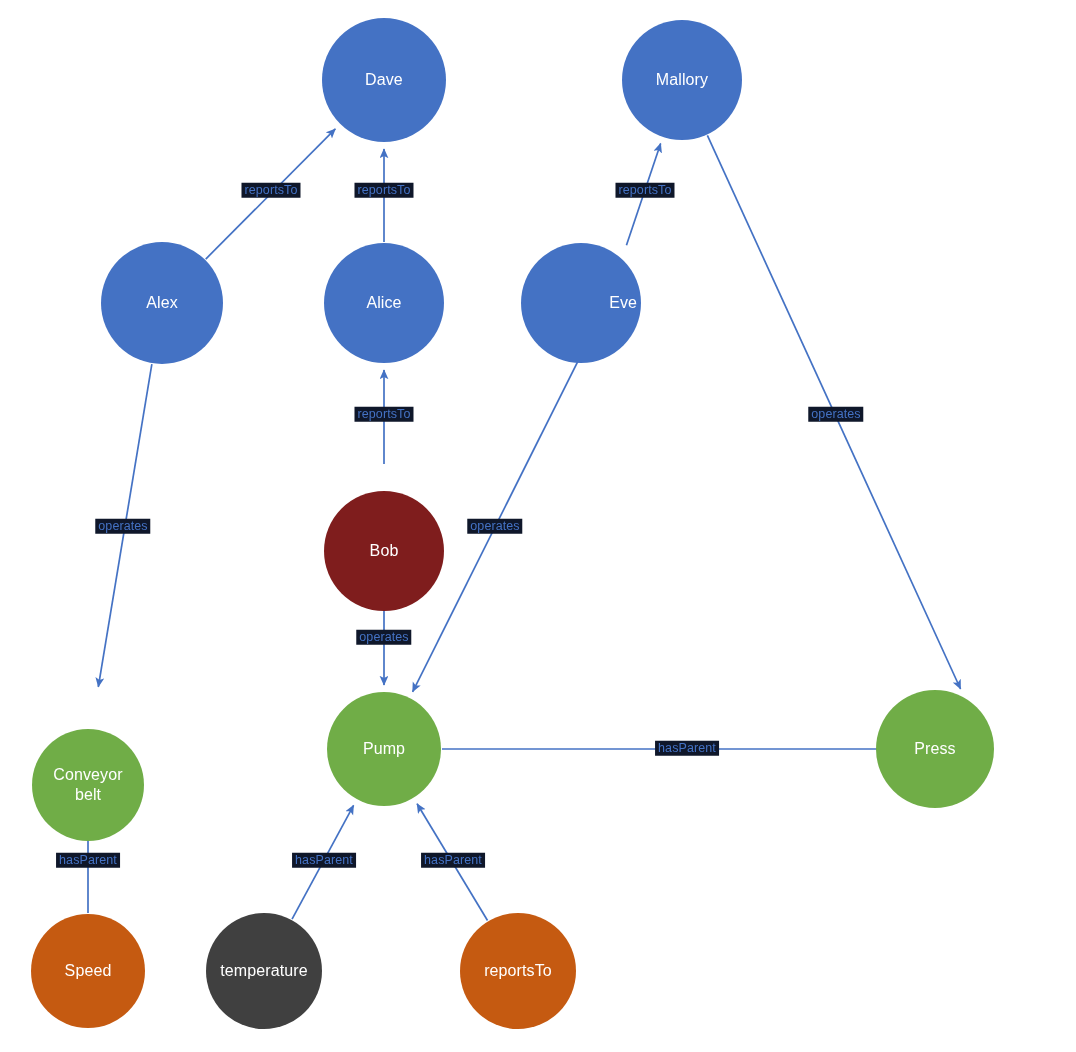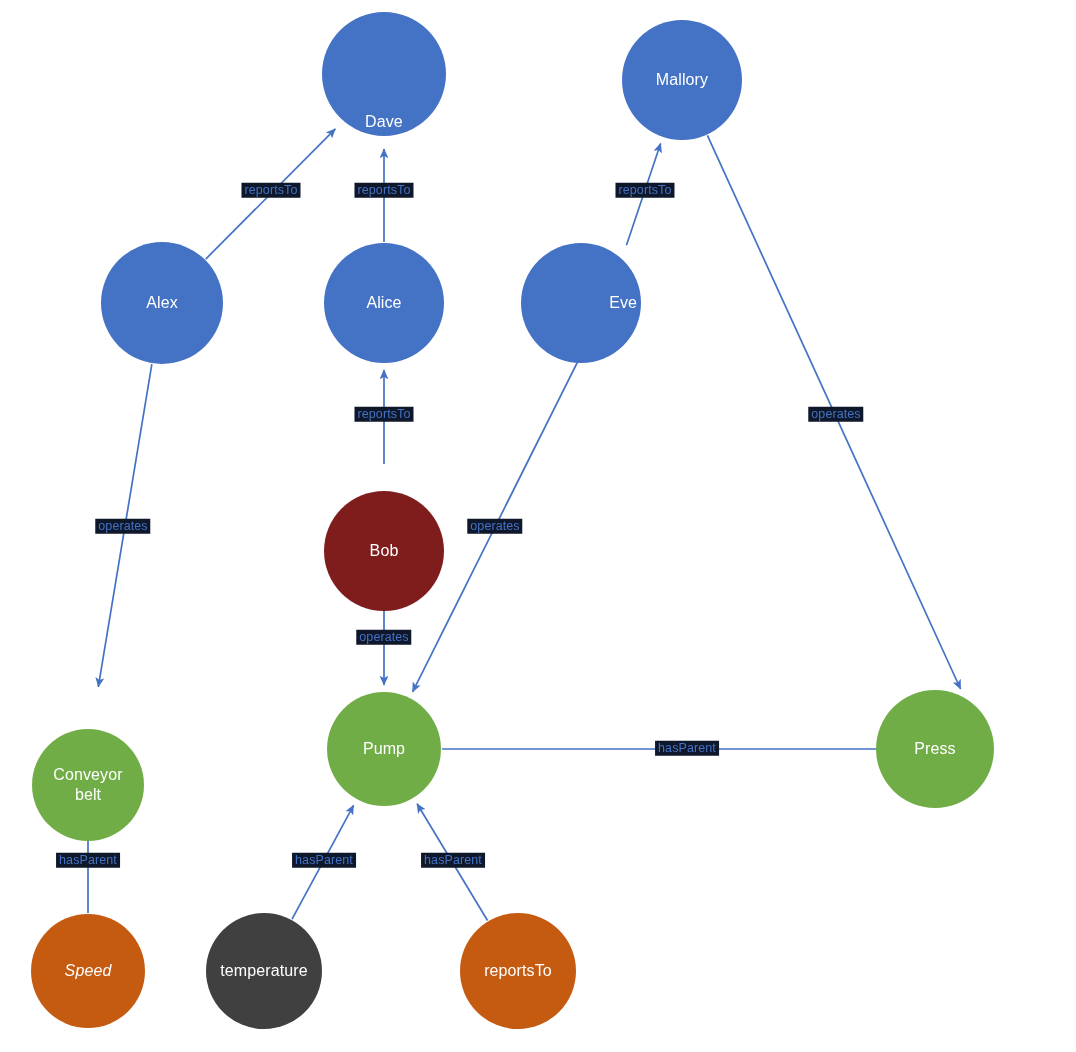--- a/index.html
+++ b/index.html
@@ -78,21 +78,21 @@
         <line x1="579.7199706745025" y1="357.56005865099485" x2="412.62167011199733" y2="691.7566597760053" stroke="#4472C4" stroke-width="1.7" marker-end="url(#arrowhead)"></line>
         <line x1="707.3731023445092" y1="135.47256689044653" x2="960.547135168236" y2="688.9805013972218" stroke="#4472C4" stroke-width="1.7" marker-end="url(#arrowhead)"></line>
         <line x1="88" y1="913" x2="88" y2="812" stroke="#4472C4" stroke-width="1.7" marker-end="url(#arrowhead)"></line>
         <line x1="292.05550502756296" y1="919.0973156990085" x2="353.56690980060966" y2="805.3012168688721" stroke="#4472C4" stroke-width="1.7" marker-end="url(#arrowhead)"></line>
         <line x1="487.5110156325717" y1="920.4883990330666" x2="417.0727966019561" y2="803.7922451166736" stroke="#4472C4" stroke-width="1.7" marker-end="url(#arrowhead)"></line>
         <line x1="442" y1="749" x2="922" y2="749" stroke="#4472C4" stroke-width="1.7" marker-end="url(#arrowhead)"></line>
       </g>
   </svg>
 
   <div id="node-layer">
-      <div class="node" style="left: 322px; top: 12px; width: 124px; height: 124px; background: rgb(68, 114, 196); align-items: flex-end;">
+      <div class="node" style="left: 322px; top: 18px; width: 124px; height: 124px; background: rgb(68, 114, 196);">
         <span class="node-label">Dave</span>
       </div>
       <div class="node" style="left: 622px; top: 20px; width: 120px; height: 120px; background: rgb(68, 114, 196);">
         <span class="node-label">Mallory</span>
       </div>
       <div class="node" style="left: 101px; top: 242px; width: 122px; height: 122px; background: rgb(68, 114, 196);">
         <span class="node-label">Alex</span>
       </div>
       <div class="node" style="left: 324px; top: 243px; width: 120px; height: 120px; background: rgb(68, 114, 196);">
         <span class="node-label">Alice</span>
@@ -106,21 +106,21 @@
       <div class="node" style="left: 32px; top: 729px; width: 112px; height: 112px; background: rgb(112, 173, 71); justify-content: flex-end;">
         <span class="node-label">Conveyor
 belt</span>
       </div>
       <div class="node" style="left: 327px; top: 692px; width: 114px; height: 114px; background: rgb(112, 173, 71);">
         <span class="node-label">Pump</span>
       </div>
       <div class="node" style="left: 876px; top: 690px; width: 118px; height: 118px; background: rgb(112, 173, 71);">
         <span class="node-label">Press</span>
       </div>
-      <div class="node" style="left: 31px; top: 914px; width: 114px; height: 114px; background: rgb(197, 90, 17); font-style: italic;">
+      <div class="node" style="left: 31px; top: 914px; width: 114px; height: 114px; background: rgb(197, 90, 17);">
         <span class="node-label">Speed</span>
       </div>
       <div class="node" style="left: 206px; top: 913px; width: 116px; height: 116px; background: #404040;">
         <span class="node-label">temperature</span>
       </div>
       <div class="node" style="left: 460px; top: 913px; width: 116px; height: 116px; background: rgb(197, 90, 17);">
         <span class="node-label">reportsTo</span>
       </div>
     </div>
   <div id="edge-label-layer">

